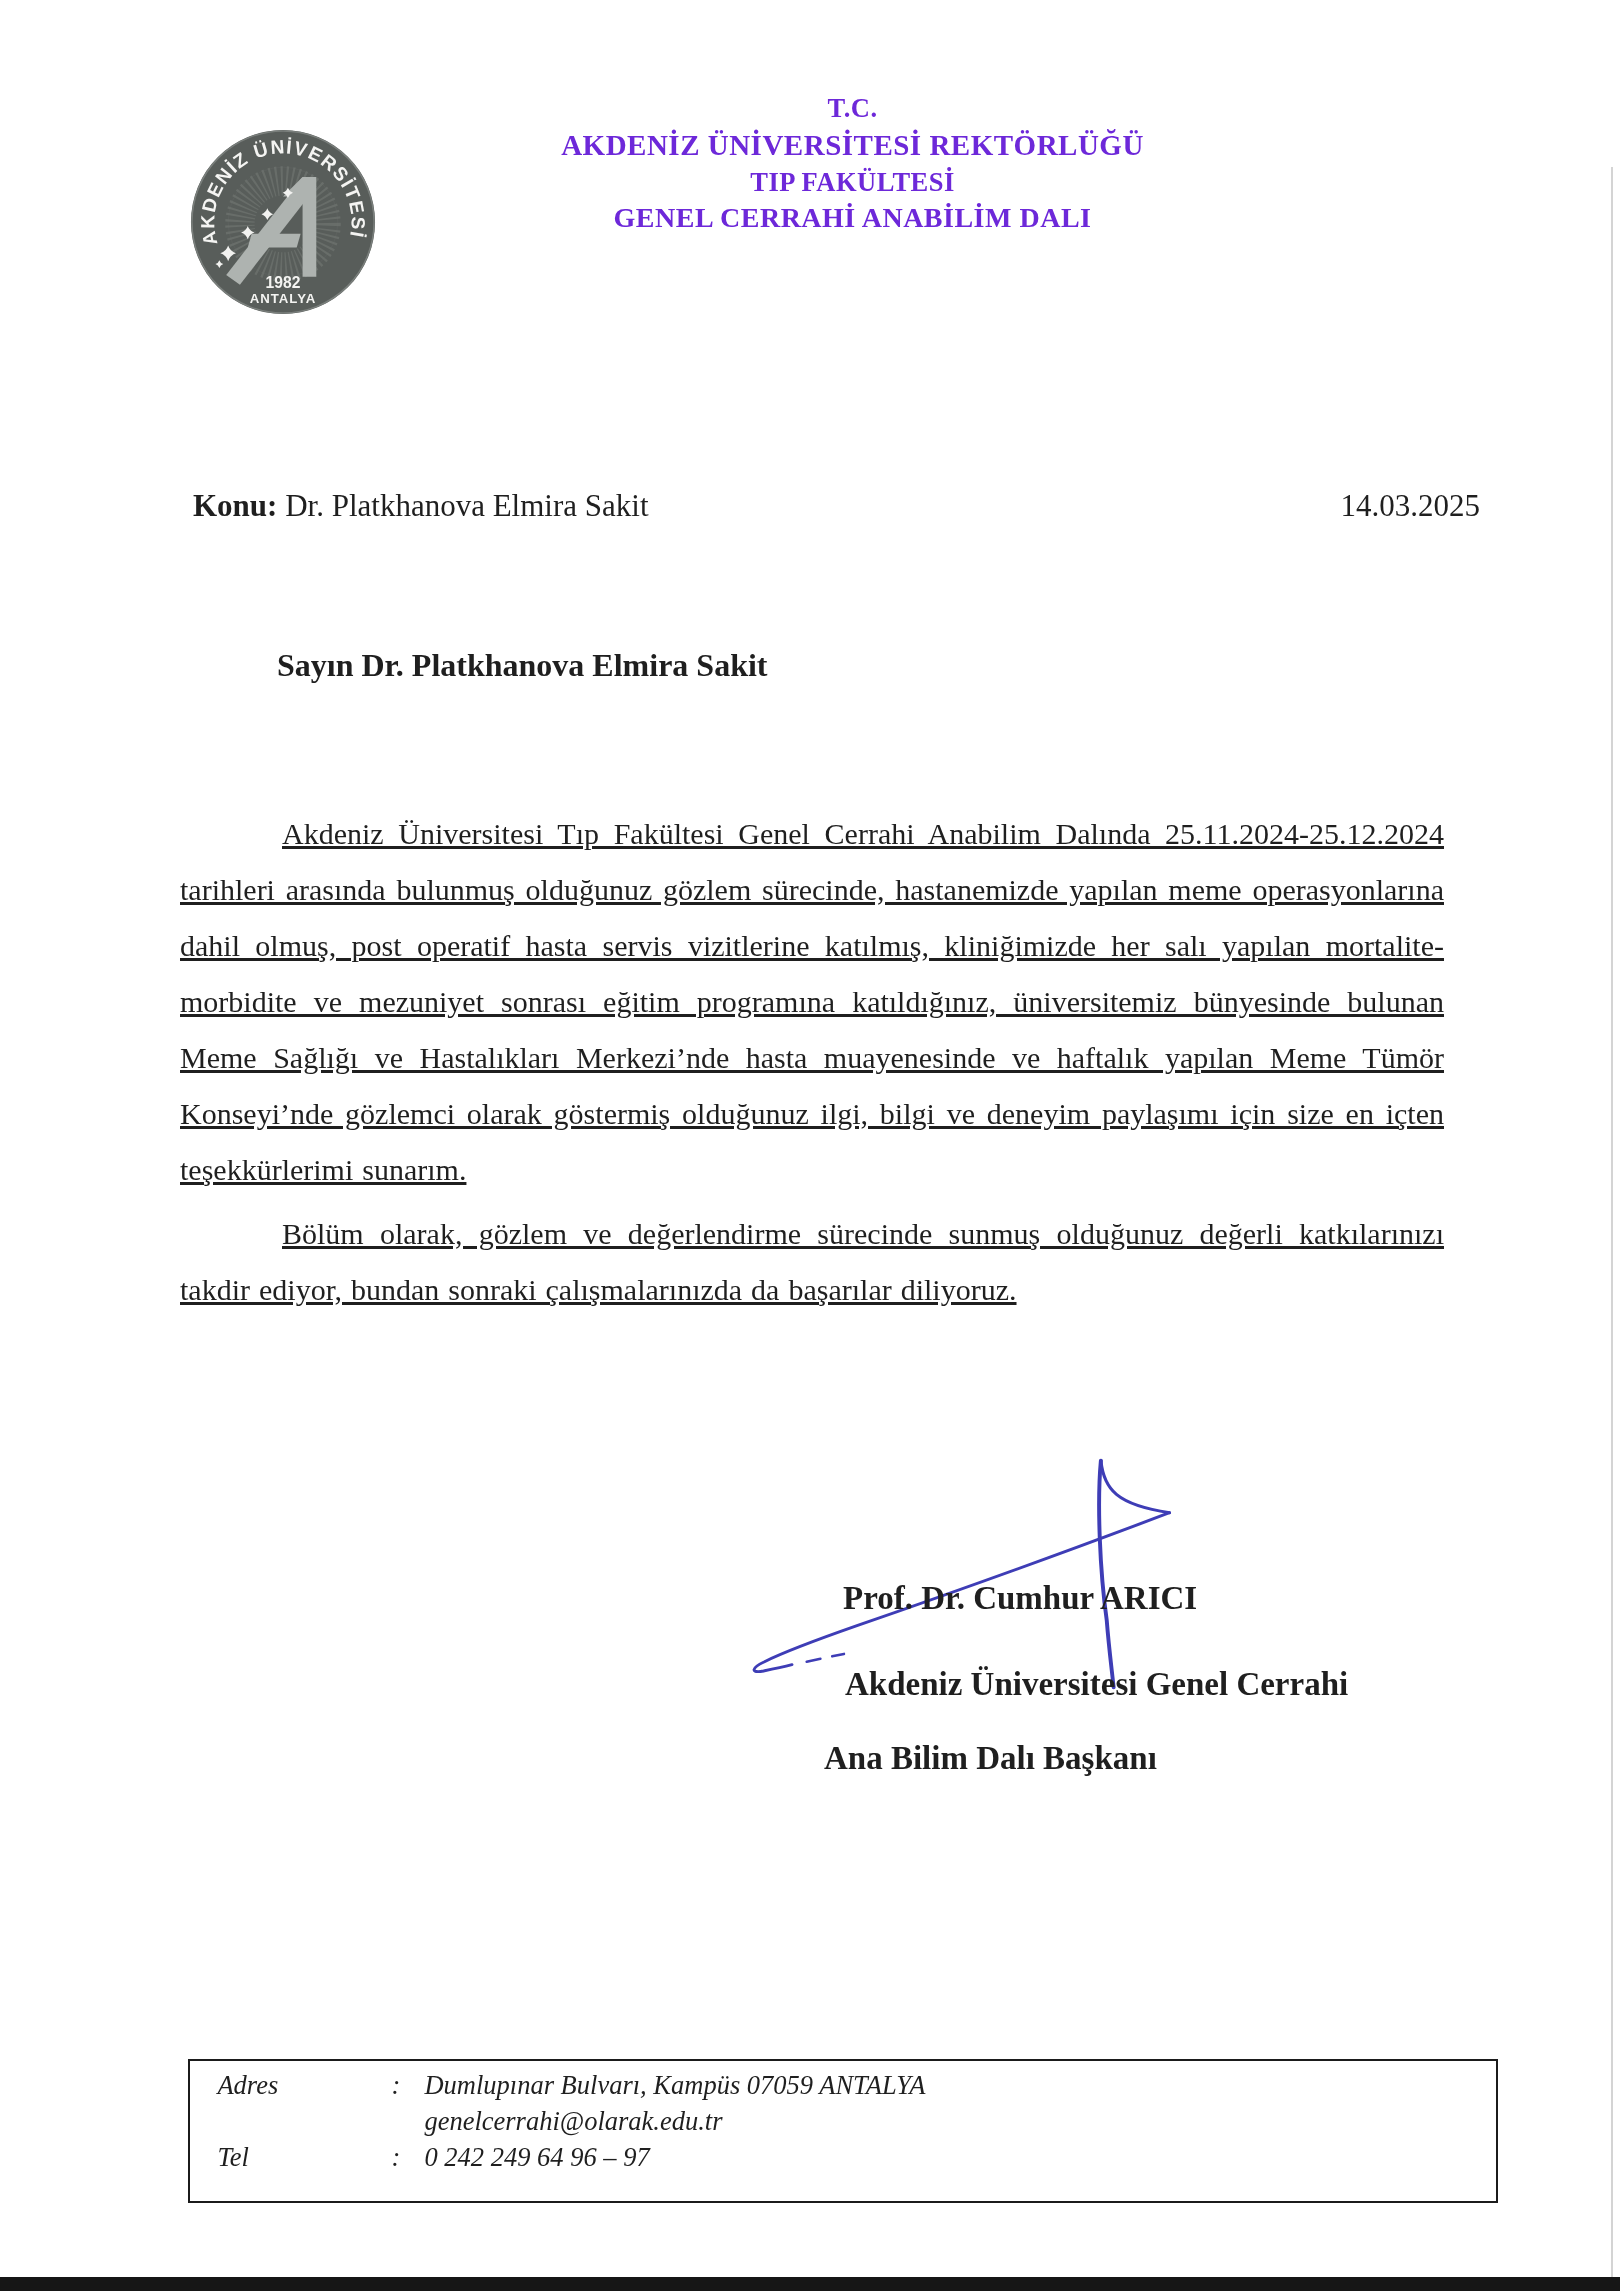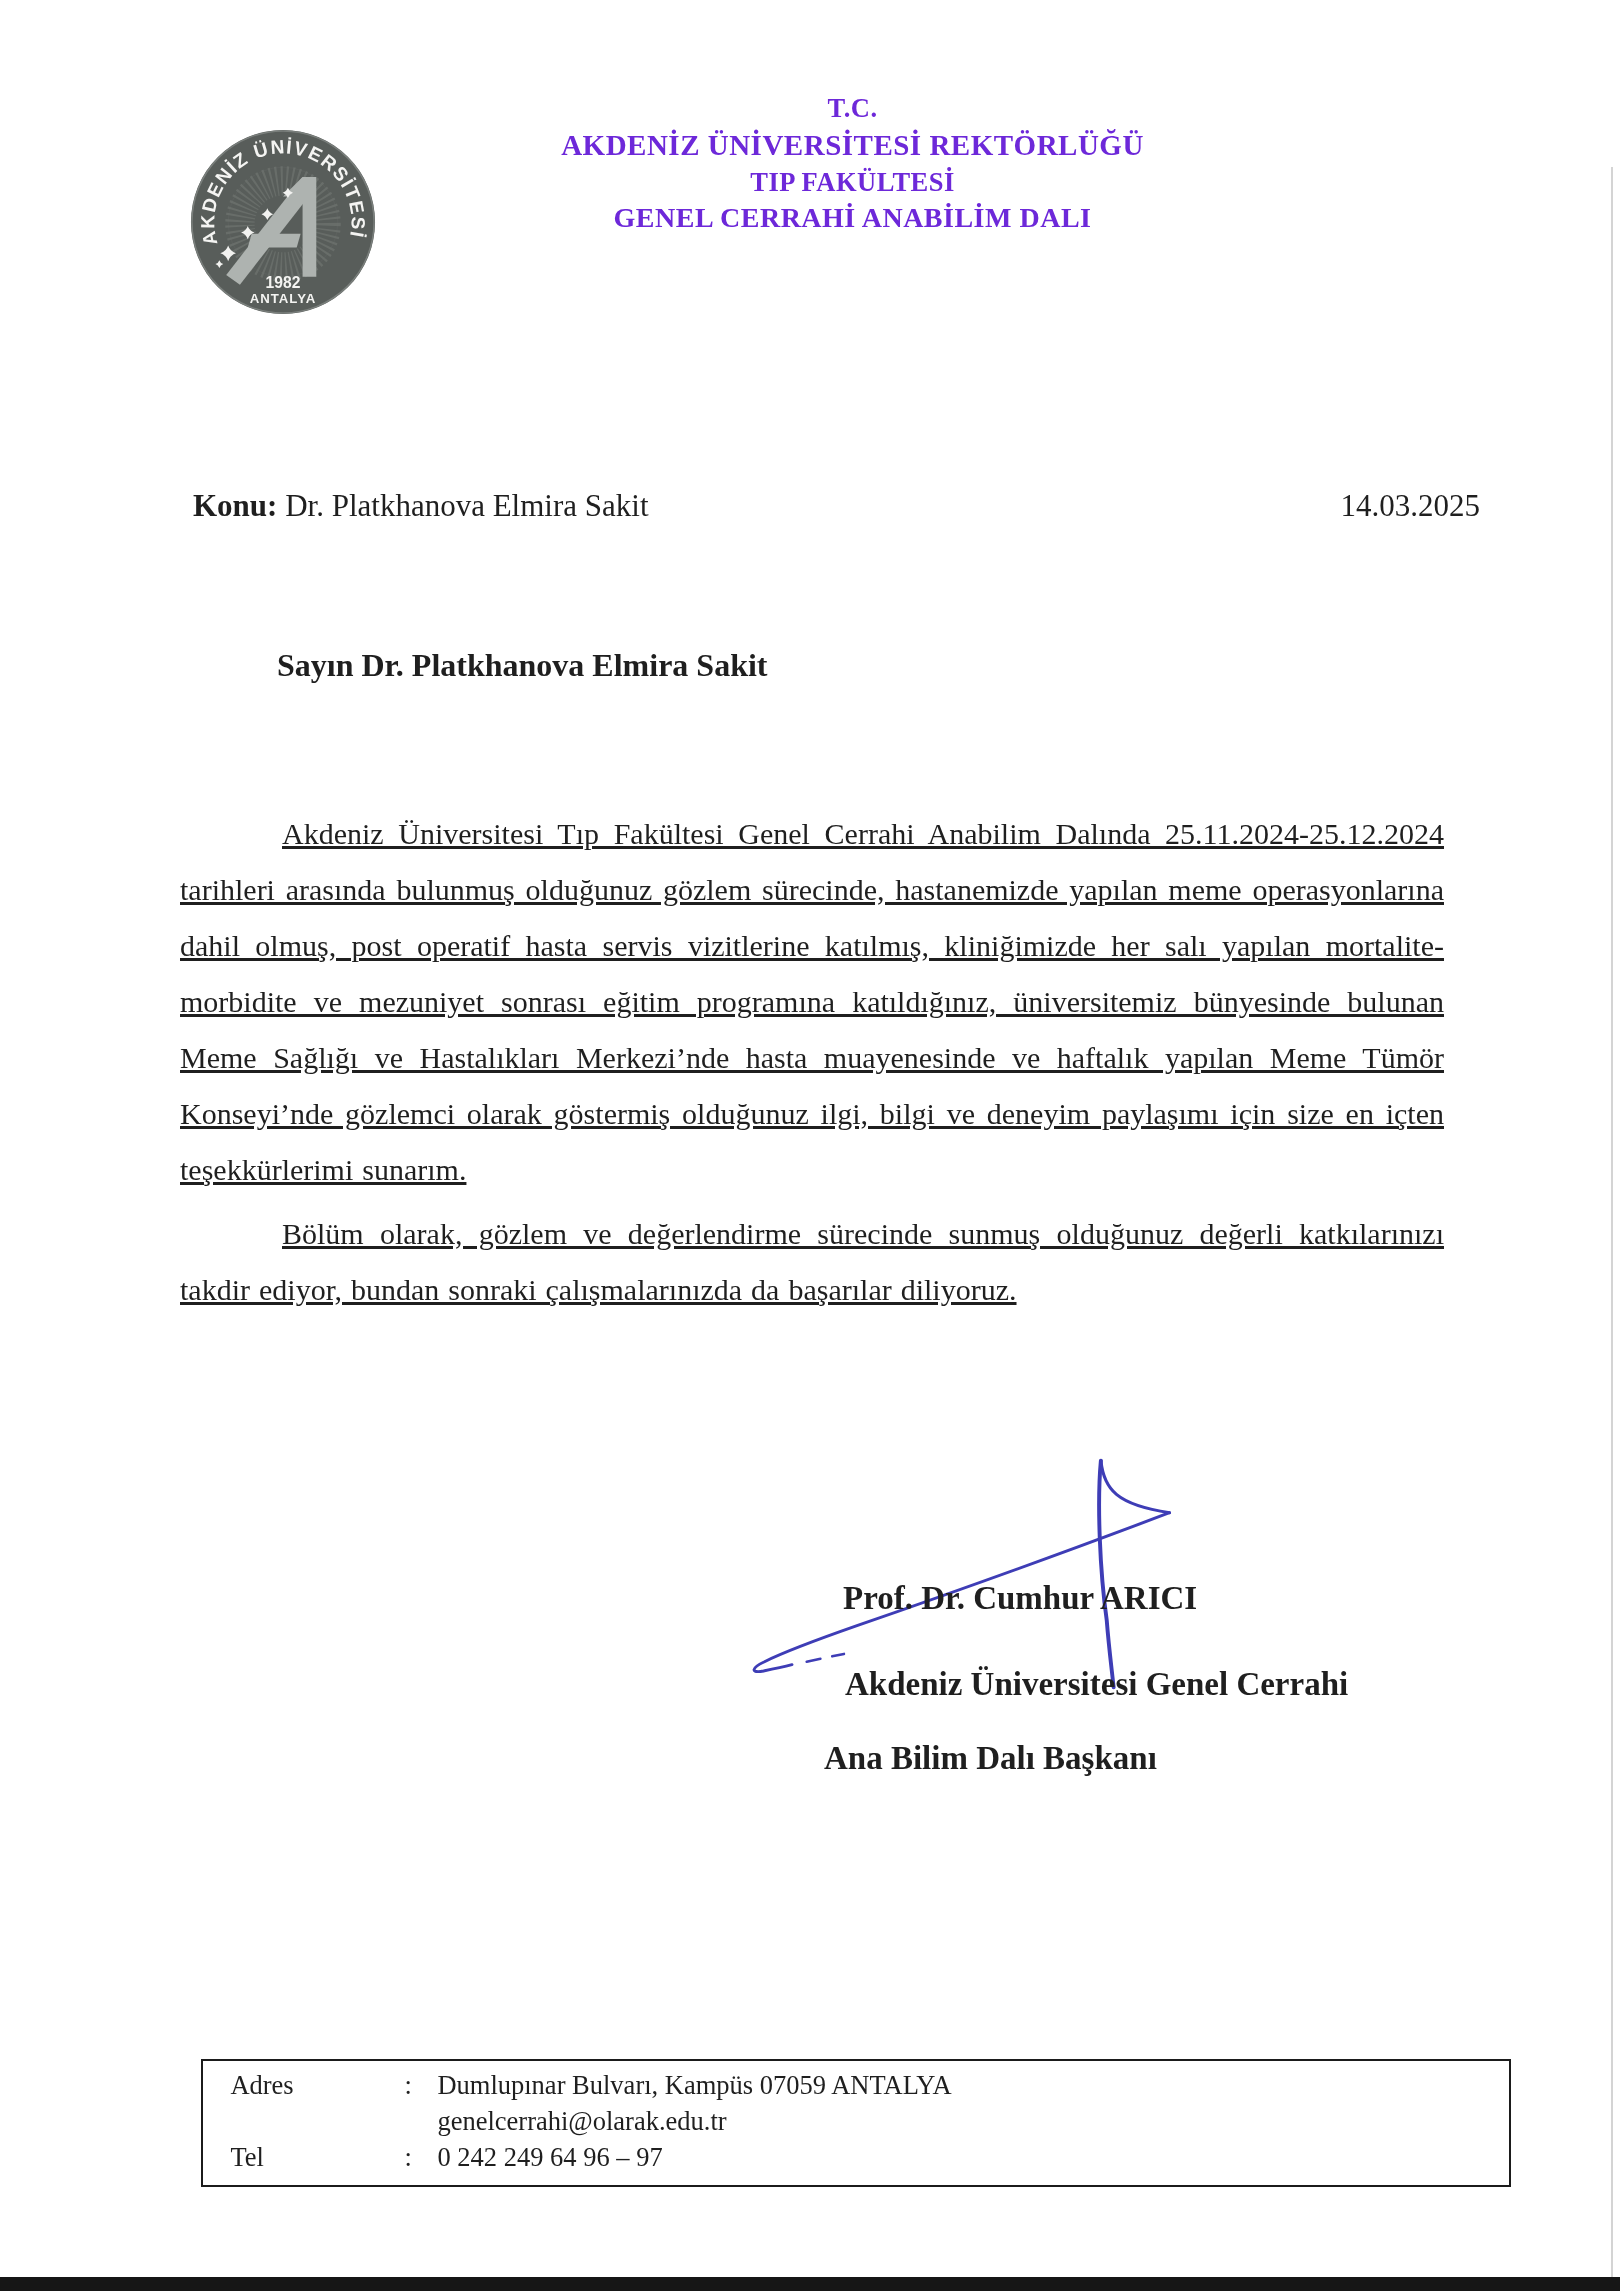--- a/index.html
+++ b/index.html
@@ -90,29 +90,30 @@
     height: 257px;
   }
   .sig-line { position: absolute; font-size: 33px; font-weight: bold; white-space: nowrap; }
   .sig-name  { left: 843px; top: 1580px; }
   .sig-org   { left: 845px; top: 1666px; }
   .sig-title { left: 824px; top: 1740px; }
 
   
   .contact-box {
     position: absolute;
-    left: 201px;
+    left: 188px;
     top: 2059px;
     width: 1310px;
-    height: 128px;
+    height: 144px;
     border: 2.9px solid #1b1b1b;
     box-sizing: border-box;
     font-size: 26.5px;
     line-height: 36px;
     padding: 5.9px 0 0 27.4px;
+    font-style: italic;
   }
   .contact-grid {
     display: grid;
     grid-template-columns: 174px 33px 1fr;
   }
   .contact-grid span { white-space: nowrap; }
 
   
   .scan-bottom-bar {
     position: absolute;

